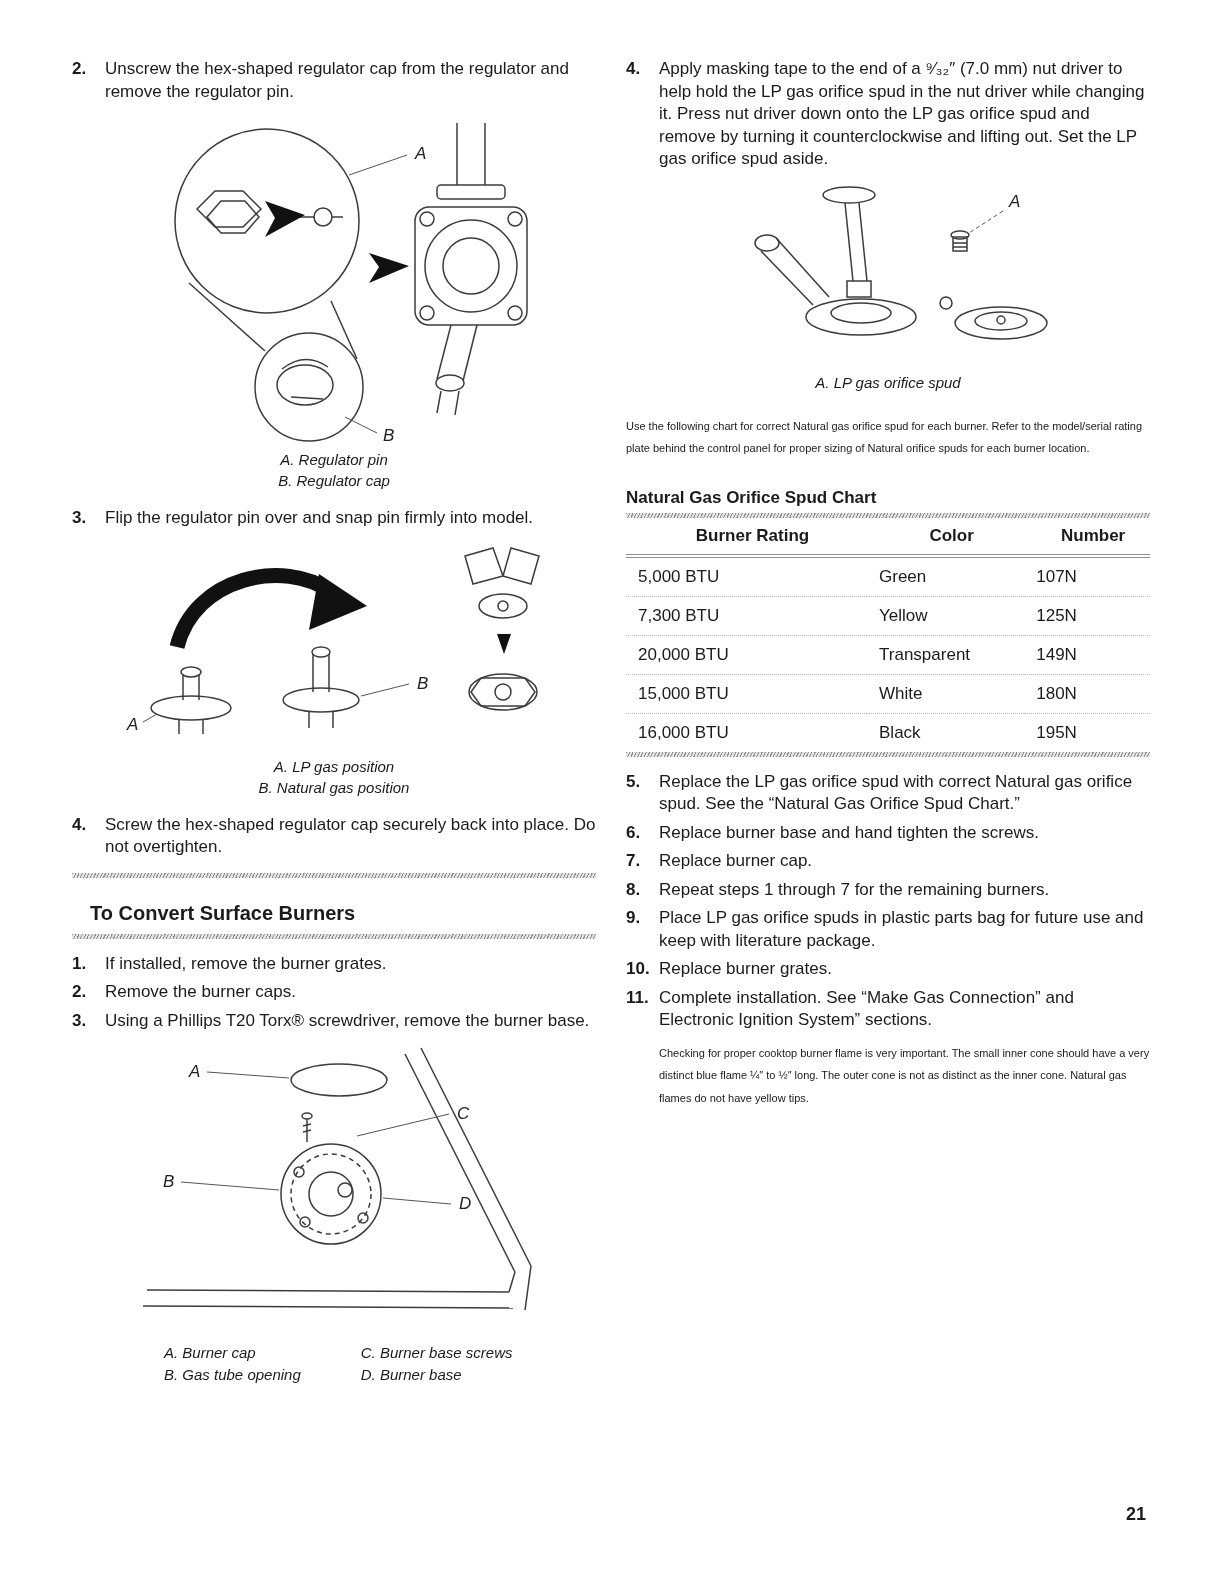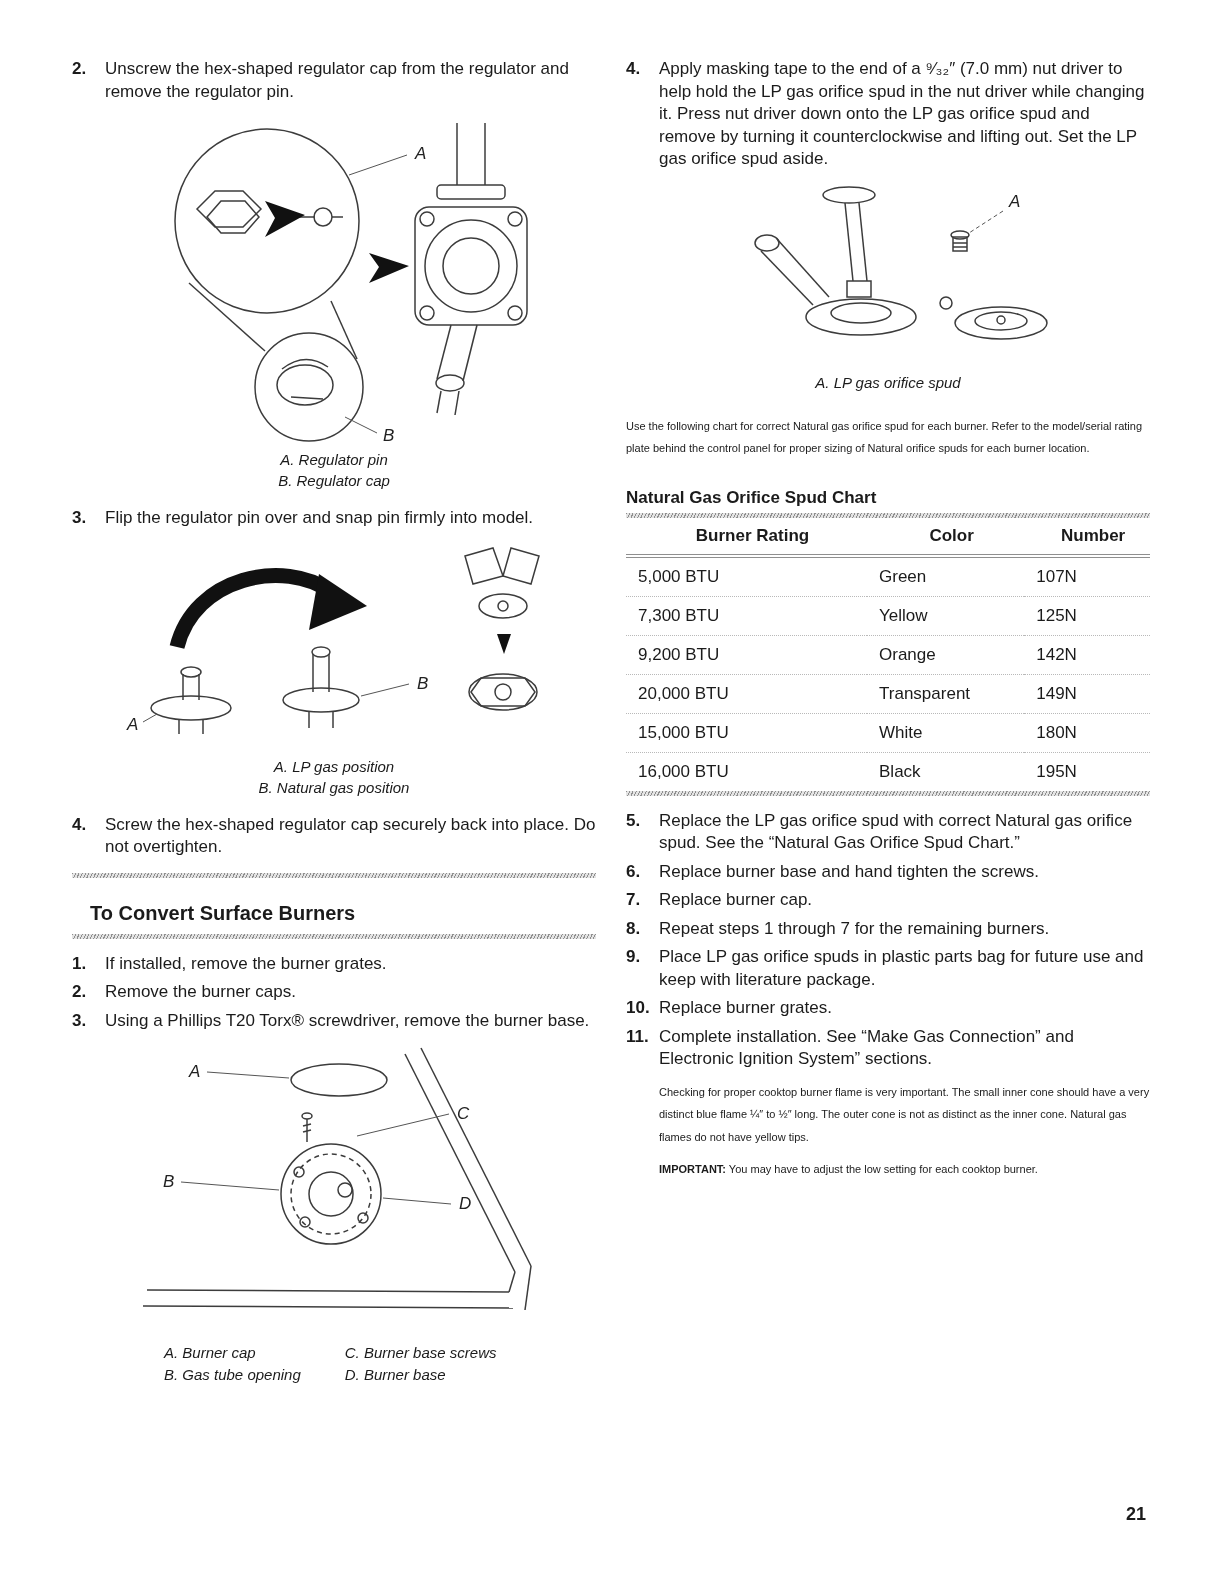--- a/index.html
+++ b/index.html
@@ -9,21 +9,21 @@
   .col-left{left:72px;width:524px;}
   .col-right{left:626px;width:524px;}
 
   .step{display:flex;font-size:17px;line-height:22.5px;margin-bottom:6px;}
   .step .num{flex:0 0 33px;font-weight:700;}
   .step .body{flex:1;}
 
   .figure{text-align:center;margin:12px 0 4px;}
   .figcaption{font-style:italic;font-size:15px;line-height:21px;text-align:center;display:inline-block;margin:0 auto 12px;}
   .caption-line{display:block;}
-  .figcap-cols{display:flex;gap:44px;margin:2px 0 0 92px;font-style:italic;font-size:15px;line-height:22px;}
+  .figcap-cols{display:flex;gap:60px;margin:2px 0 0 92px;font-style:italic;font-size:15px;line-height:22px;}
   .figcap-cols .caption-line{display:block;}
 
   .hrule{height:5px;background:repeating-linear-gradient(115deg,#8f8f8f 0 1px,#e4e4e4 1px 3px);}
   .section-head{font-size:20px;font-weight:700;padding:24px 0 9px 18px;}
 
   .para{font-size:11px;line-height:22.5px;margin:10px 0;}
   .indent{margin-left:33px;}
   .chart-title{font-size:17px;font-weight:700;margin:28px 0 5px;}
 
   .table-wrap{margin:0 0 14px;}
@@ -270,25 +270,20 @@
             <td>5,000 BTU</td>
             <td>Green</td>
             <td>107N</td>
           </tr>
           <tr>
             <td>7,300 BTU</td>
             <td>Yellow</td>
             <td>125N</td>
           </tr>
           <tr>
-            <td>9,200 BTU</td>
-            <td>Orange</td>
-            <td>142N</td>
-          </tr>
-          <tr>
             <td>20,000 BTU</td>
             <td>Transparent</td>
             <td>149N</td>
           </tr>
           <tr>
             <td>15,000 BTU</td>
             <td>White</td>
             <td>180N</td>
           </tr>
           <tr>
@@ -325,20 +320,17 @@
       <span class="num">10.</span>
       <span class="body">Replace burner grates.</span>
     </div>
     <div class="step">
       <span class="num">11.</span>
       <span class="body">Complete installation. See “Make Gas Connection” and Electronic Ignition System” sections.</span>
     </div>
 
     <p class="para indent">Checking for proper cooktop burner flame is very important. The small inner cone should have a very distinct blue flame ¼″ to ½″ long. The outer cone is not as distinct as the inner cone. Natural gas flames do not have yellow tips.</p>
 
-    <p class="para indent">
-      <strong>IMPORTANT:</strong><span> You may have to adjust the low setting for each cooktop burner.</span>
-    </p>
 
   </div>
 
   <div class="page-num">21</div>
 </div>
 
 </body></html>

